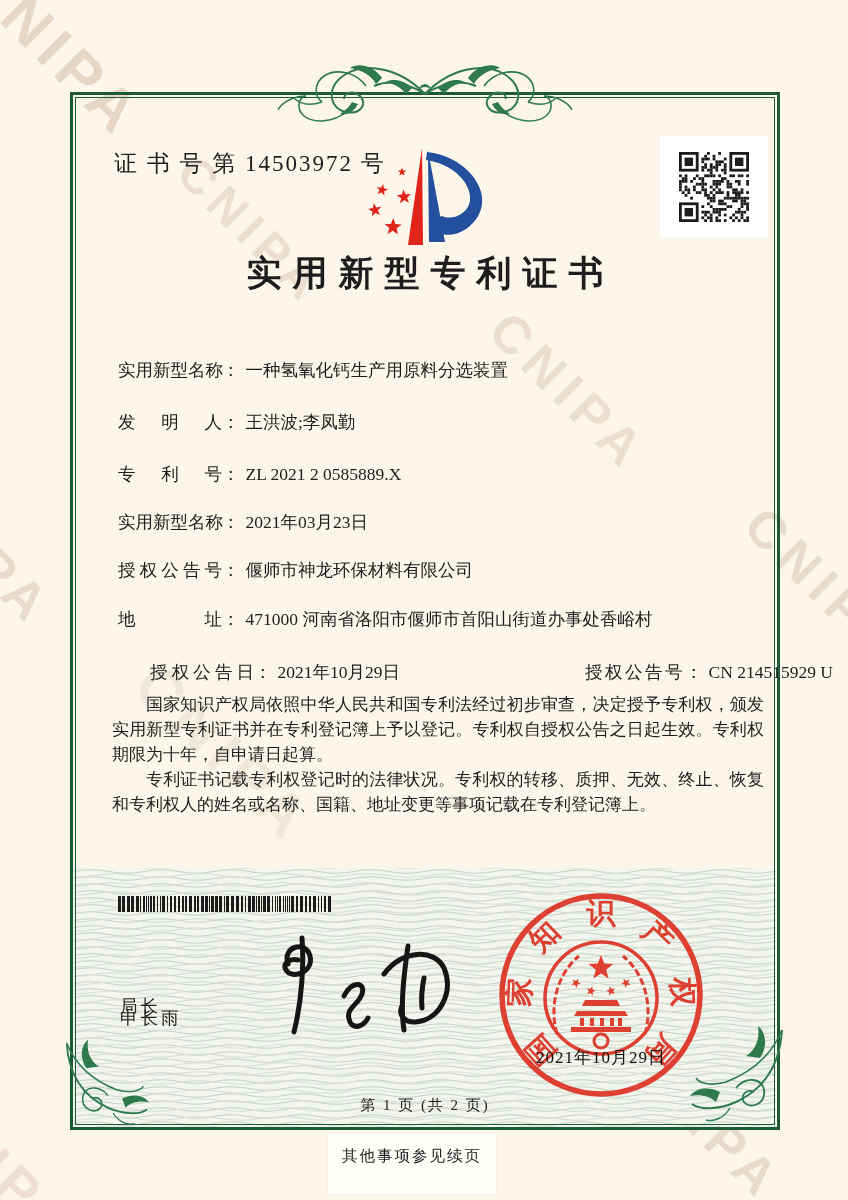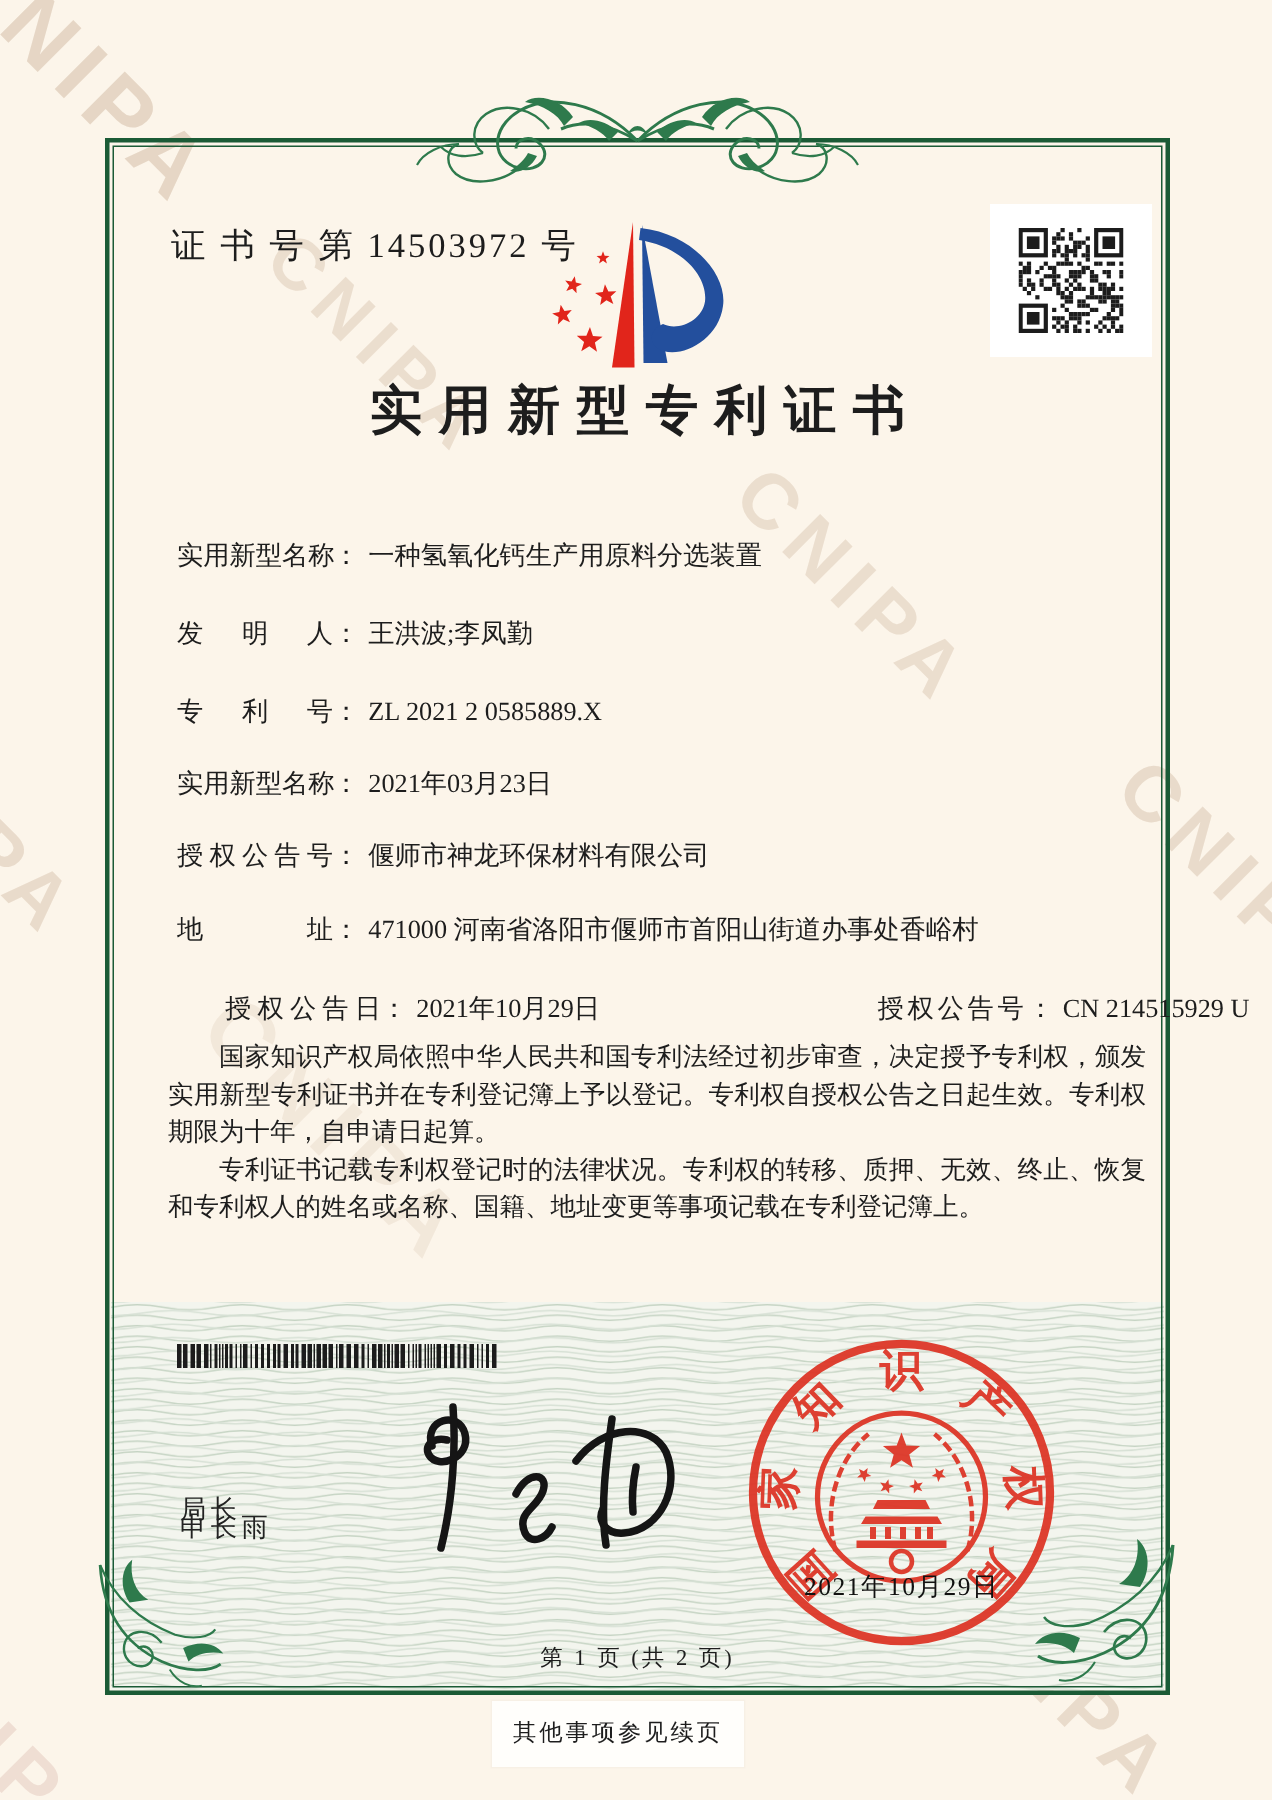--- a/index.html
+++ b/index.html
@@ -43,21 +43,21 @@
   .bodytext p{margin:0;text-indent:2em;}
   .barcode{position:absolute;left:118px;top:896px;z-index:4;}
   .officer{position:absolute;left:120px;z-index:4;font-family:"Liberation Sans","DejaVu Sans",sans-serif;
     font-size:17.5px;letter-spacing:3px;color:#222;}
   .sig{position:absolute;left:258px;top:930px;z-index:5;}
   .seal{position:absolute;left:486px;top:880px;z-index:5;opacity:.94;}
   .seal-date{position:absolute;left:486px;top:1046px;width:230px;text-align:center;
     font-size:17px;letter-spacing:1px;color:#111;z-index:6;}
   .page-no{position:absolute;left:70px;top:1096px;width:710px;text-align:center;
     font-size:15px;letter-spacing:2px;z-index:4;}
-  .cont-strip{position:absolute;left:328px;top:1134px;width:168px;height:44px;background:#fffefb;
+  .cont-strip{position:absolute;left:328px;top:1134px;width:168px;height:60px;background:#fffefb;
     line-height:44px;text-align:center;font-size:15.5px;letter-spacing:2px;z-index:4;
     box-shadow:0 0 0 1px rgba(0,0,0,0.02);}
 </style>
 </head>
 <body>
 
 <div class="page">
 
   <div class="wm" style="left:0px;top:-55px;font-size:60px;opacity:.6;">CNIPA</div>
   <div class="wm" style="left:205px;top:145px;font-size:48px;opacity:.45;">CNIPA</div>

